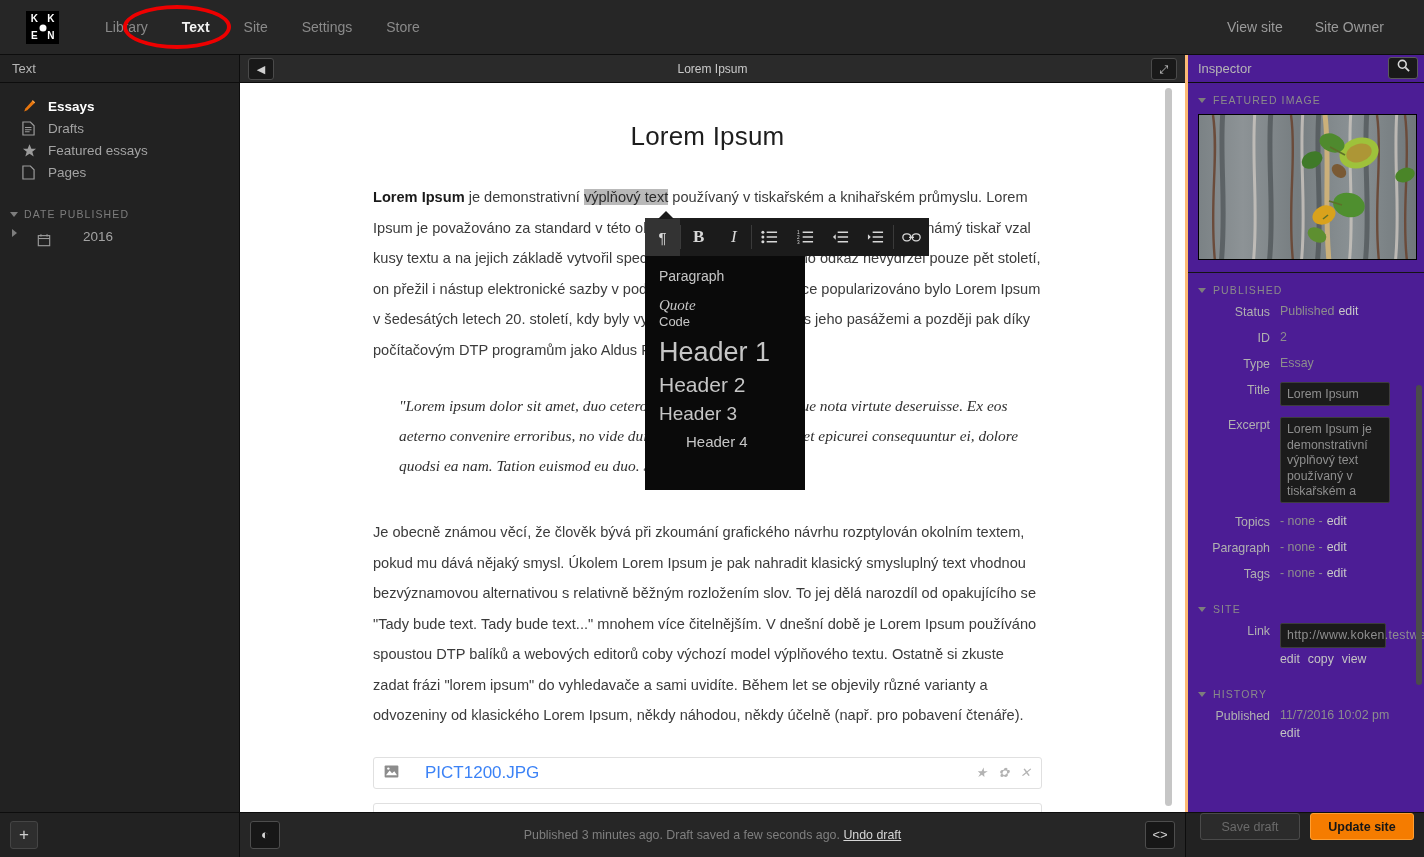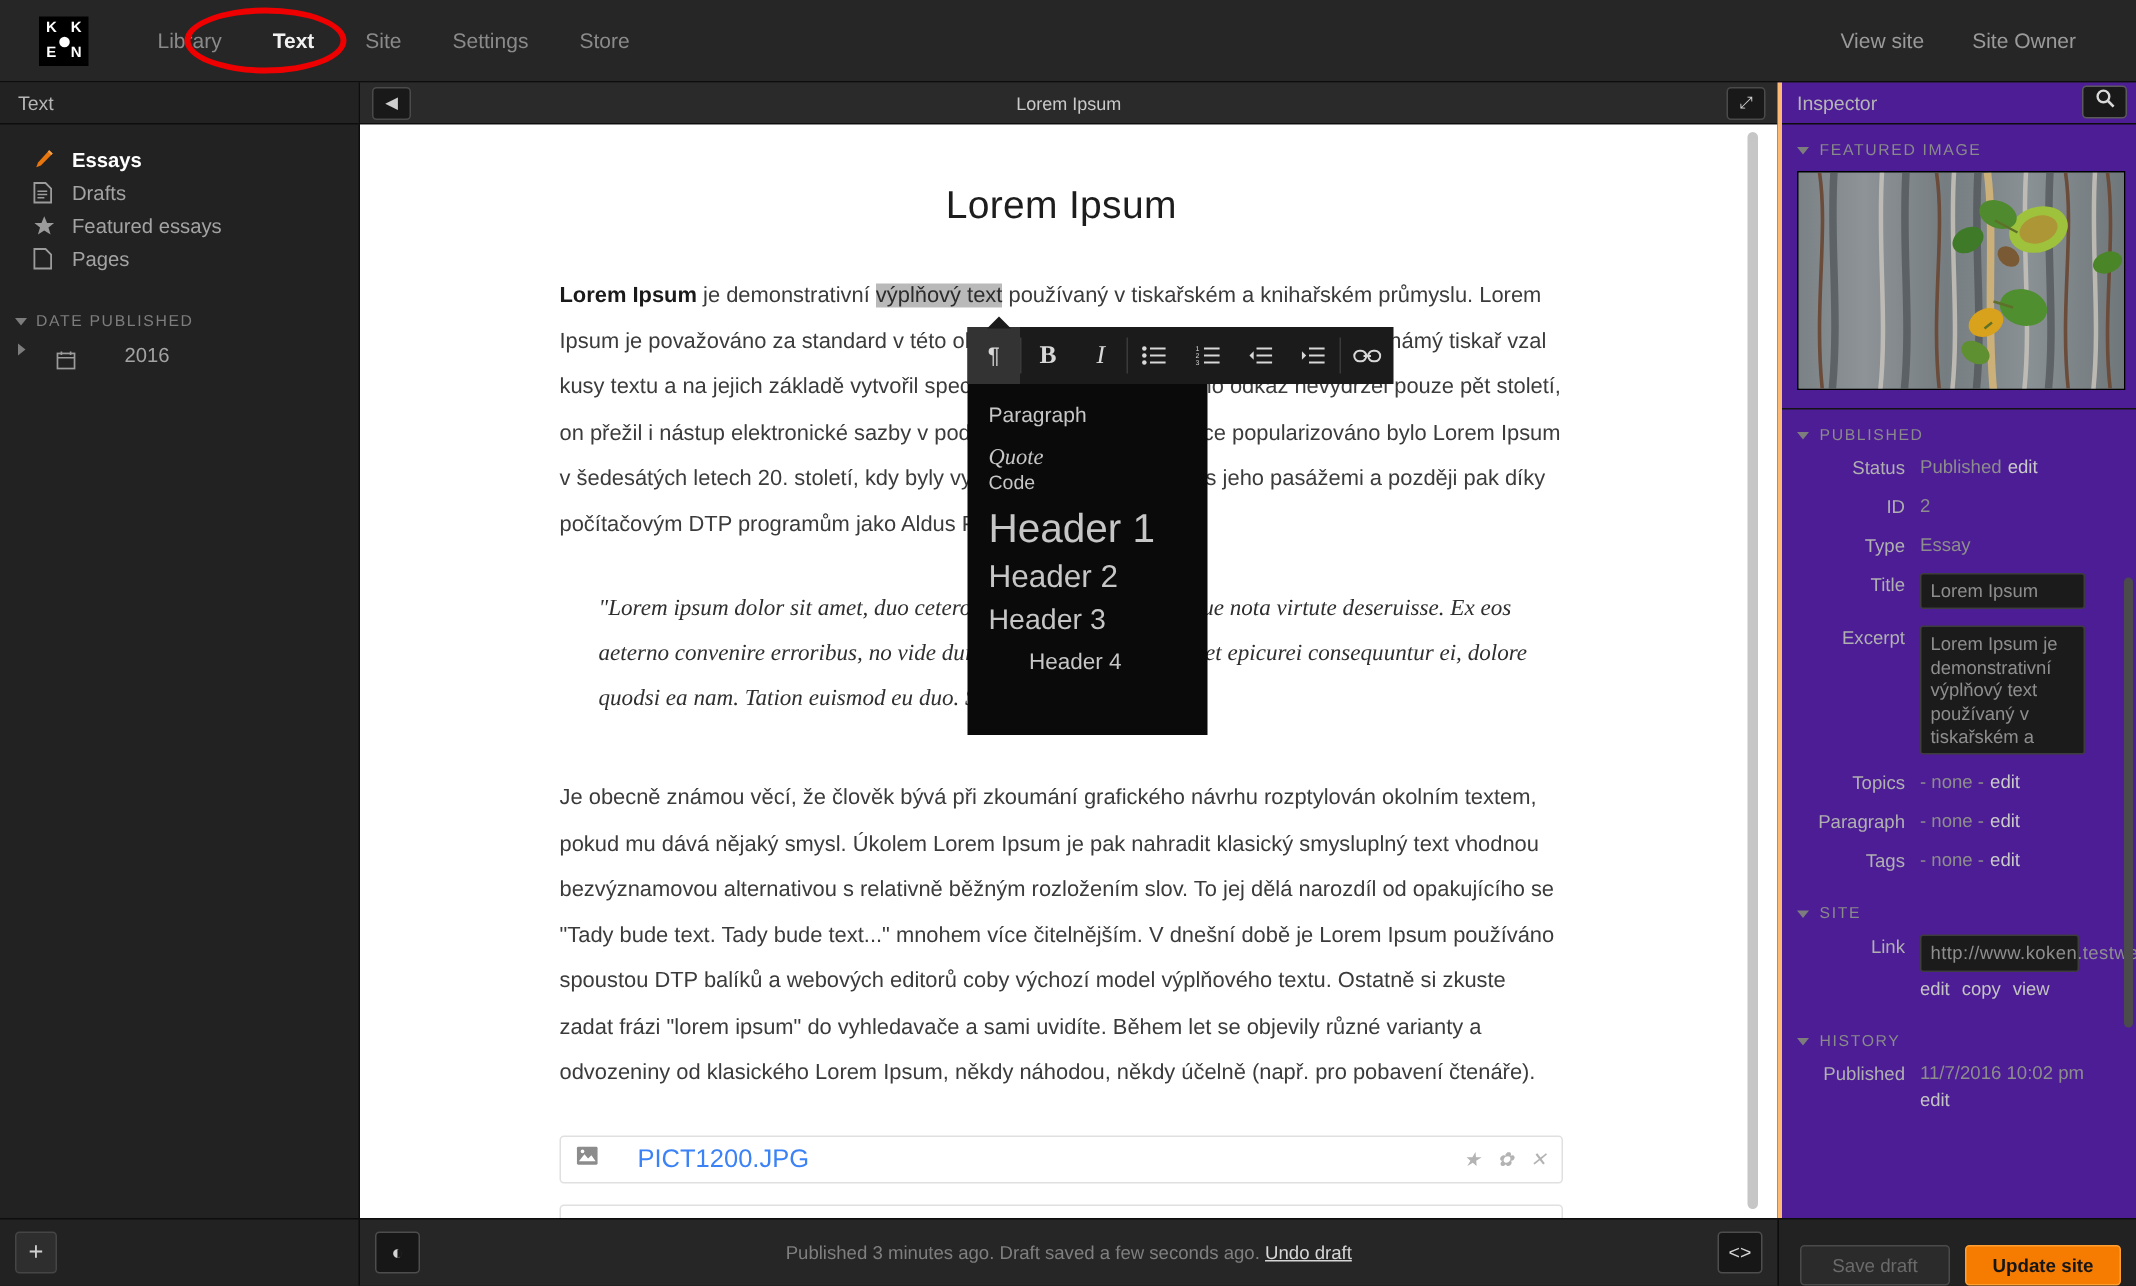--- a/index.html
+++ b/index.html
@@ -249,21 +249,21 @@
   .field.link { width: 106px; line-height: 15px; letter-spacing: .3px;}
   .subacts { margin-left: 10px; margin-top: 4px; color: #c3c3c3; font-size: 12.3px; display:flex; gap:8px;}
   .insp-scroll {
     position: absolute; right: 2px; top: 330px; width: 6px; height: 300px;
     background: #4b4b4b; border-radius: 3px;
   }
 
   .insp-foot {
     position: absolute; left: 1185px; top: 812px; width: 239px; height: 45px;
     background: #222; border-top: 1px solid #0d0d0d; border-left: 1px solid #0d0d0d;
-    display: flex; align-items: flex-end; gap: 10px; padding-left: 14px;
+    display: flex; align-items: flex-start; gap: 10px; padding-left: 14px;
   }
   .btn-draft {
     width: 100px; height: 27px; background: #2b2b2b; border: 1px solid #4a4a4a;
     border-radius: 3px; color: #6a6a6a; font-size: 12.5px;
     display: flex; align-items: center; justify-content: center;
   }
   .btn-update {
     width: 104px; height: 27px; background: #f57c00; border: 1px solid #ff9f32;
     border-radius: 3px; color: #161616; font-size: 12.5px; font-weight: bold;
     display: flex; align-items: center; justify-content: center;

